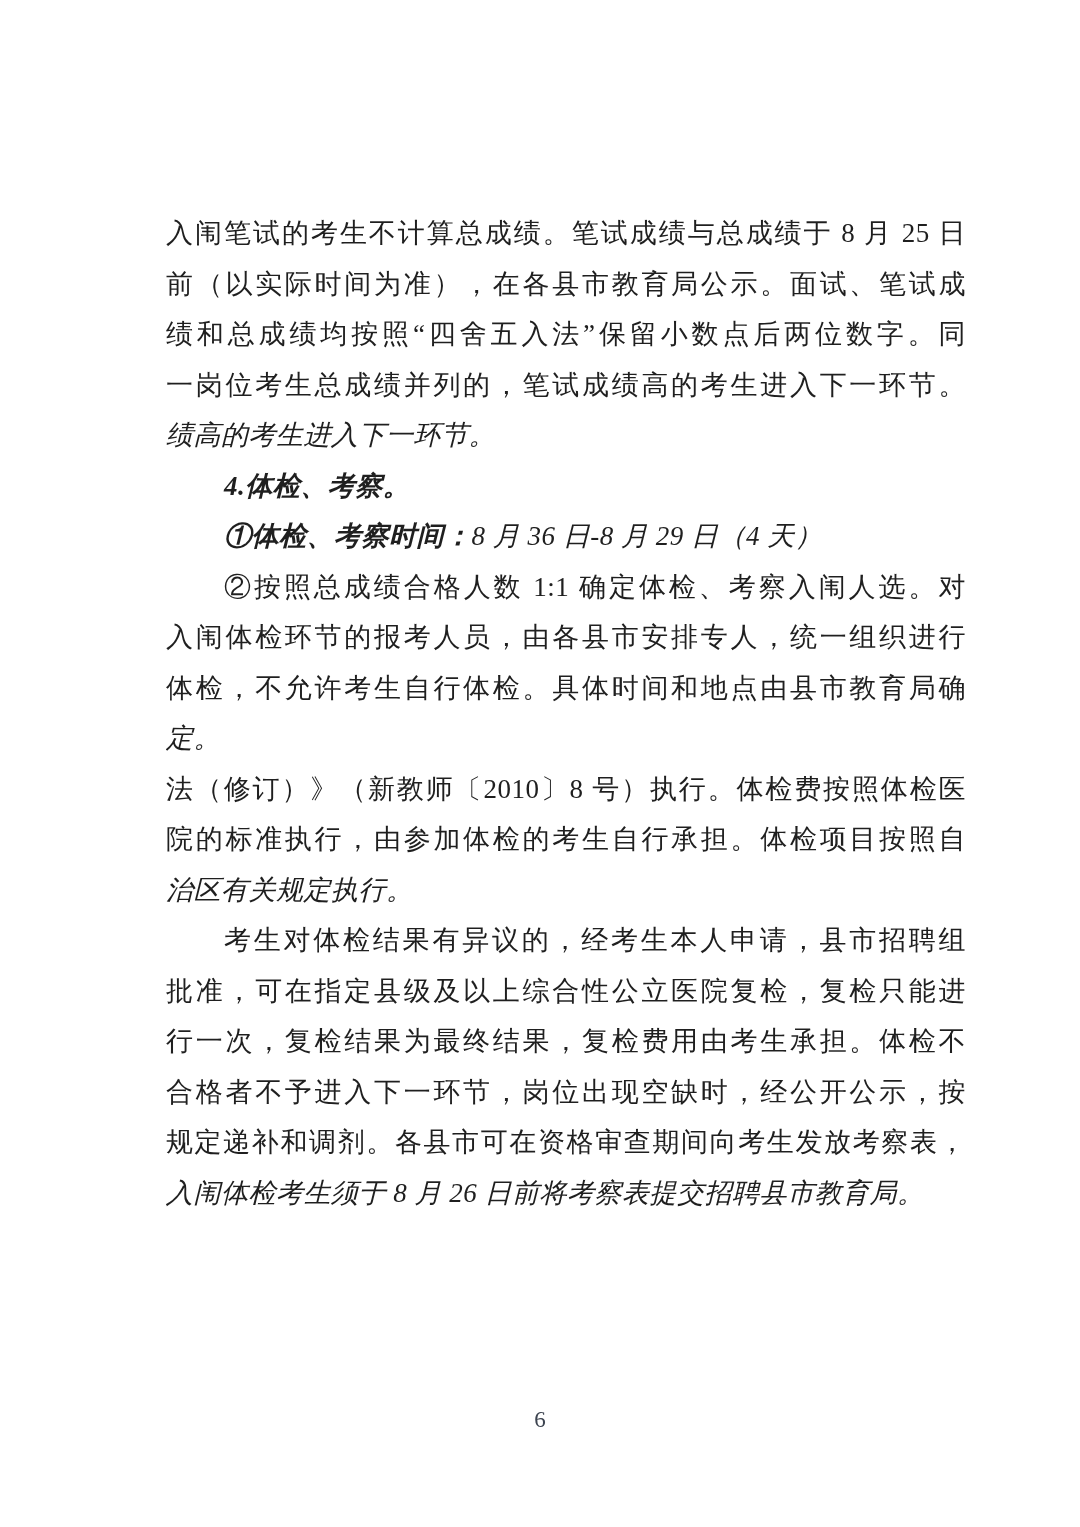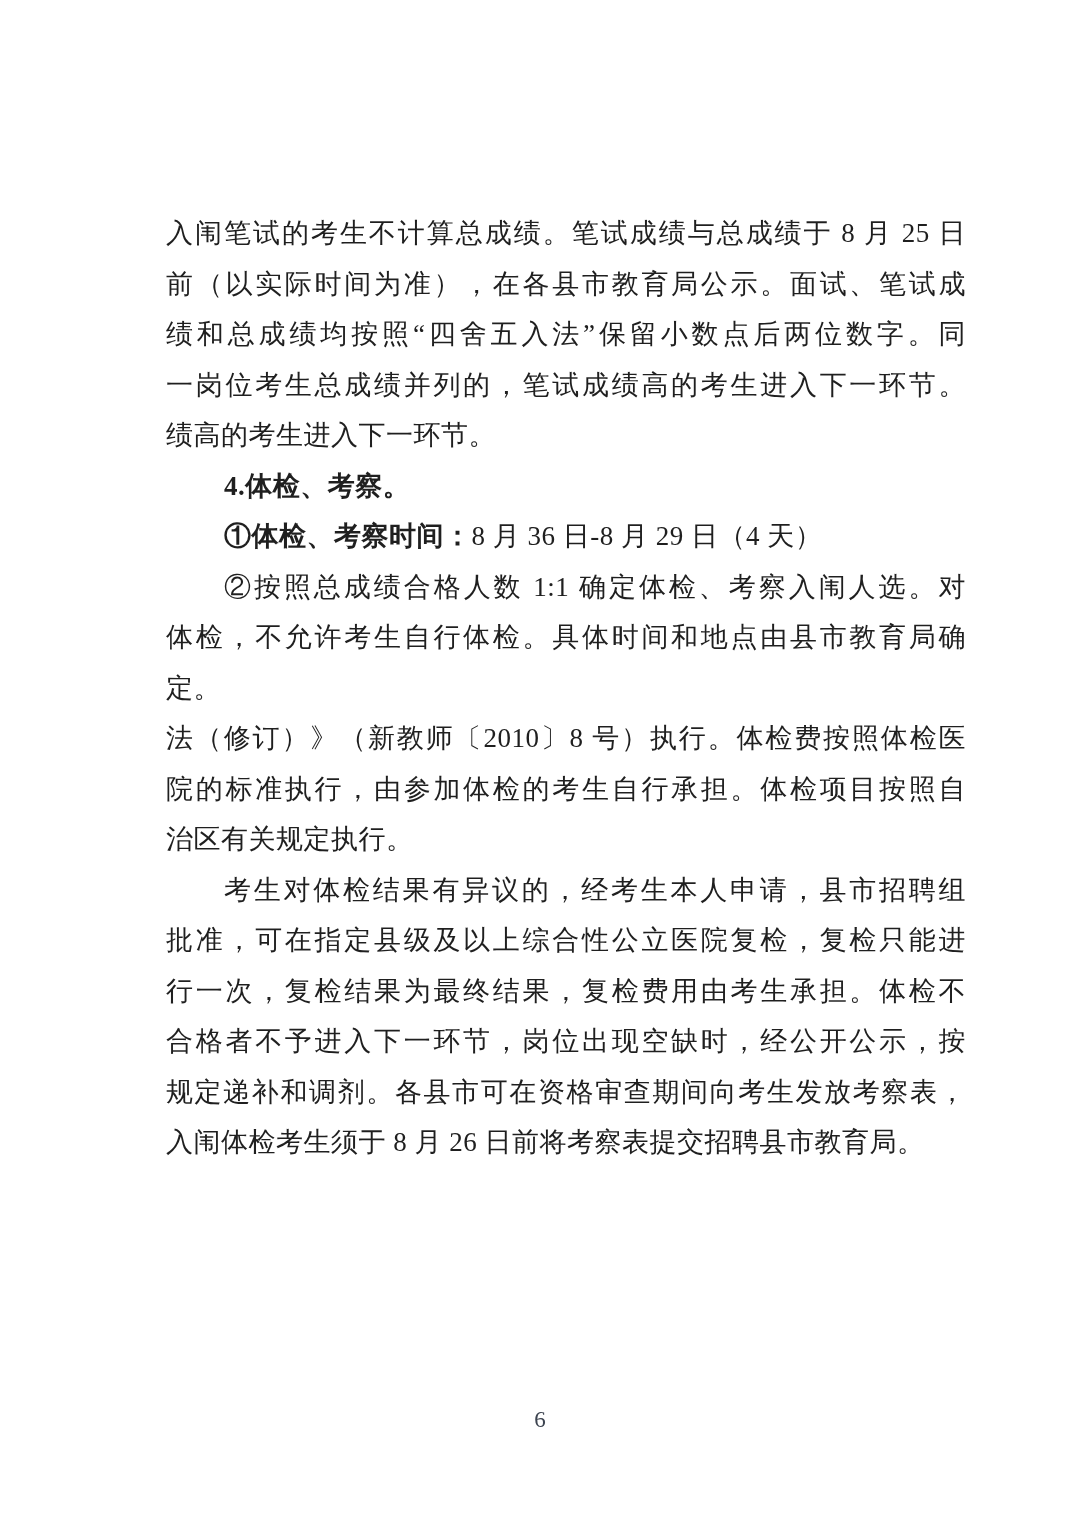--- a/index.html
+++ b/index.html
@@ -28,20 +28,21 @@
     line-height: 50.5px;
     font-size: 27px;
     letter-spacing: 0.5px;
     text-align: justify;
     text-align-last: justify;
     overflow: hidden;
   }
   .line.nj {
     text-align: left;
     text-align-last: left;
+    font-style: italic;
   }
   .line.indent {
     text-indent: 58px;
   }
   .b {
     font-weight: bold;
   }
   .page-number {
     position: absolute;
     left: 0;
@@ -59,20 +60,21 @@
 <div class="page" style="background: rgb(255, 255, 255); color: rgb(31, 31, 31);">
   <div class="doc">
       <div class="line"><span>入闱笔试的考生不计算总成绩。笔试成绩与总成绩于 8 月 25 日</span></div>
       <div class="line"><span>前（以实际时间为准），在各县市教育局公示。面试、笔试成</span></div>
       <div class="line"><span>绩和总成绩均按照“四舍五入法”保留小数点后两位数字。同</span></div>
       <div class="line"><span>一岗位考生总成绩并列的，笔试成绩高的考生进入下一环节。</span></div>
       <div class="line nj"><span>绩高的考生进入下一环节。</span></div>
       <div class="line indent nj"><span class="b">4.体检、考察。</span></div>
       <div class="line indent nj"><span class="b">①体检、考察时间：</span><span>8 月 36 日-8 月 29 日（4 天）</span></div>
       <div class="line indent"><span>②按照总成绩合格人数 1:1 确定体检、考察入闱人选。对</span></div>
+      <div class="line"><span>入闱体检环节的报考人员，由各县市安排专人，统一组织进行</span></div>
       <div class="line"><span>体检，不允许考生自行体检。具体时间和地点由县市教育局确</span></div>
       <div class="line nj"><span>定。</span></div>
       <div class="line"><span>法（修订）》（新教师〔2010〕8 号）执行。体检费按照体检医</span></div>
       <div class="line"><span>院的标准执行，由参加体检的考生自行承担。体检项目按照自</span></div>
       <div class="line nj"><span>治区有关规定执行。</span></div>
       <div class="line indent"><span>考生对体检结果有异议的，经考生本人申请，县市招聘组</span></div>
       <div class="line"><span>批准，可在指定县级及以上综合性公立医院复检，复检只能进</span></div>
       <div class="line"><span>行一次，复检结果为最终结果，复检费用由考生承担。体检不</span></div>
       <div class="line"><span>合格者不予进入下一环节，岗位出现空缺时，经公开公示，按</span></div>
       <div class="line"><span>规定递补和调剂。各县市可在资格审查期间向考生发放考察表，</span></div>

